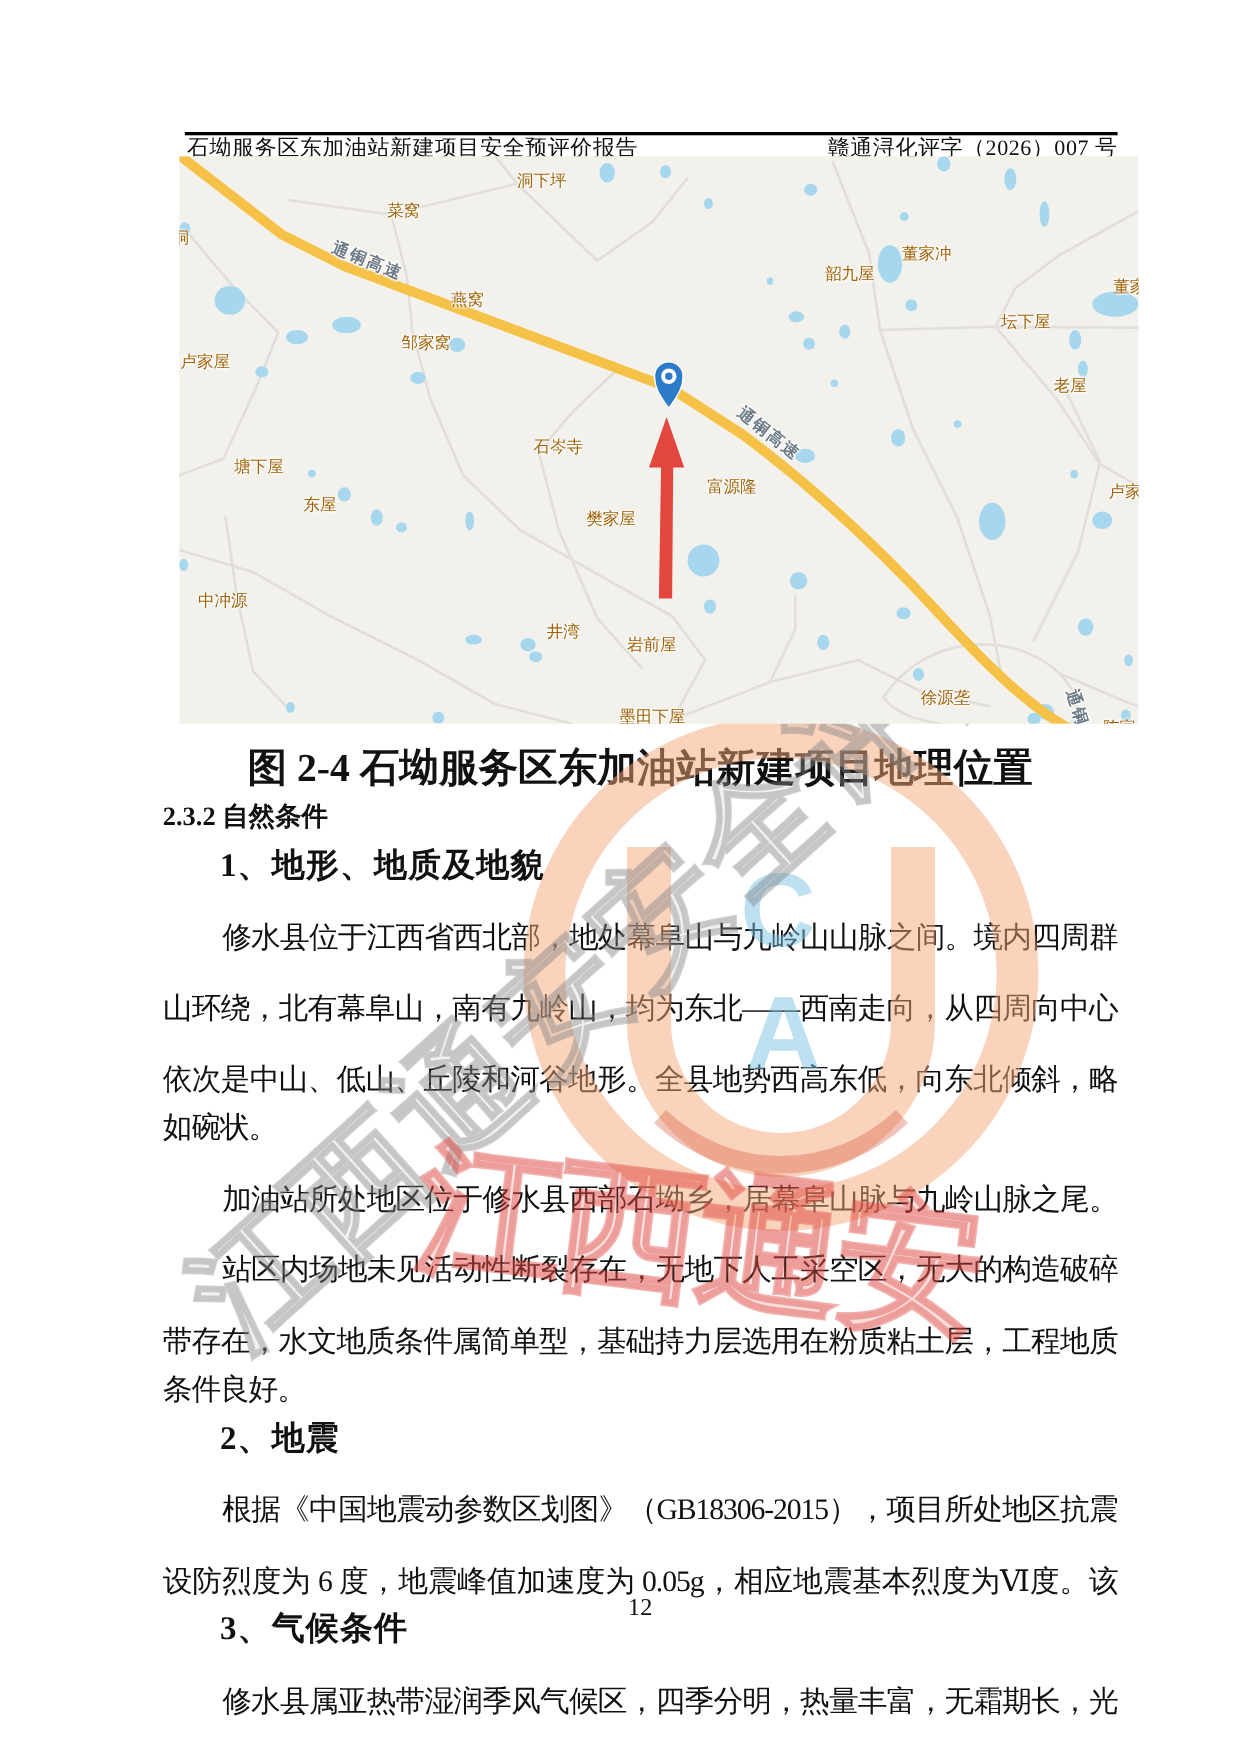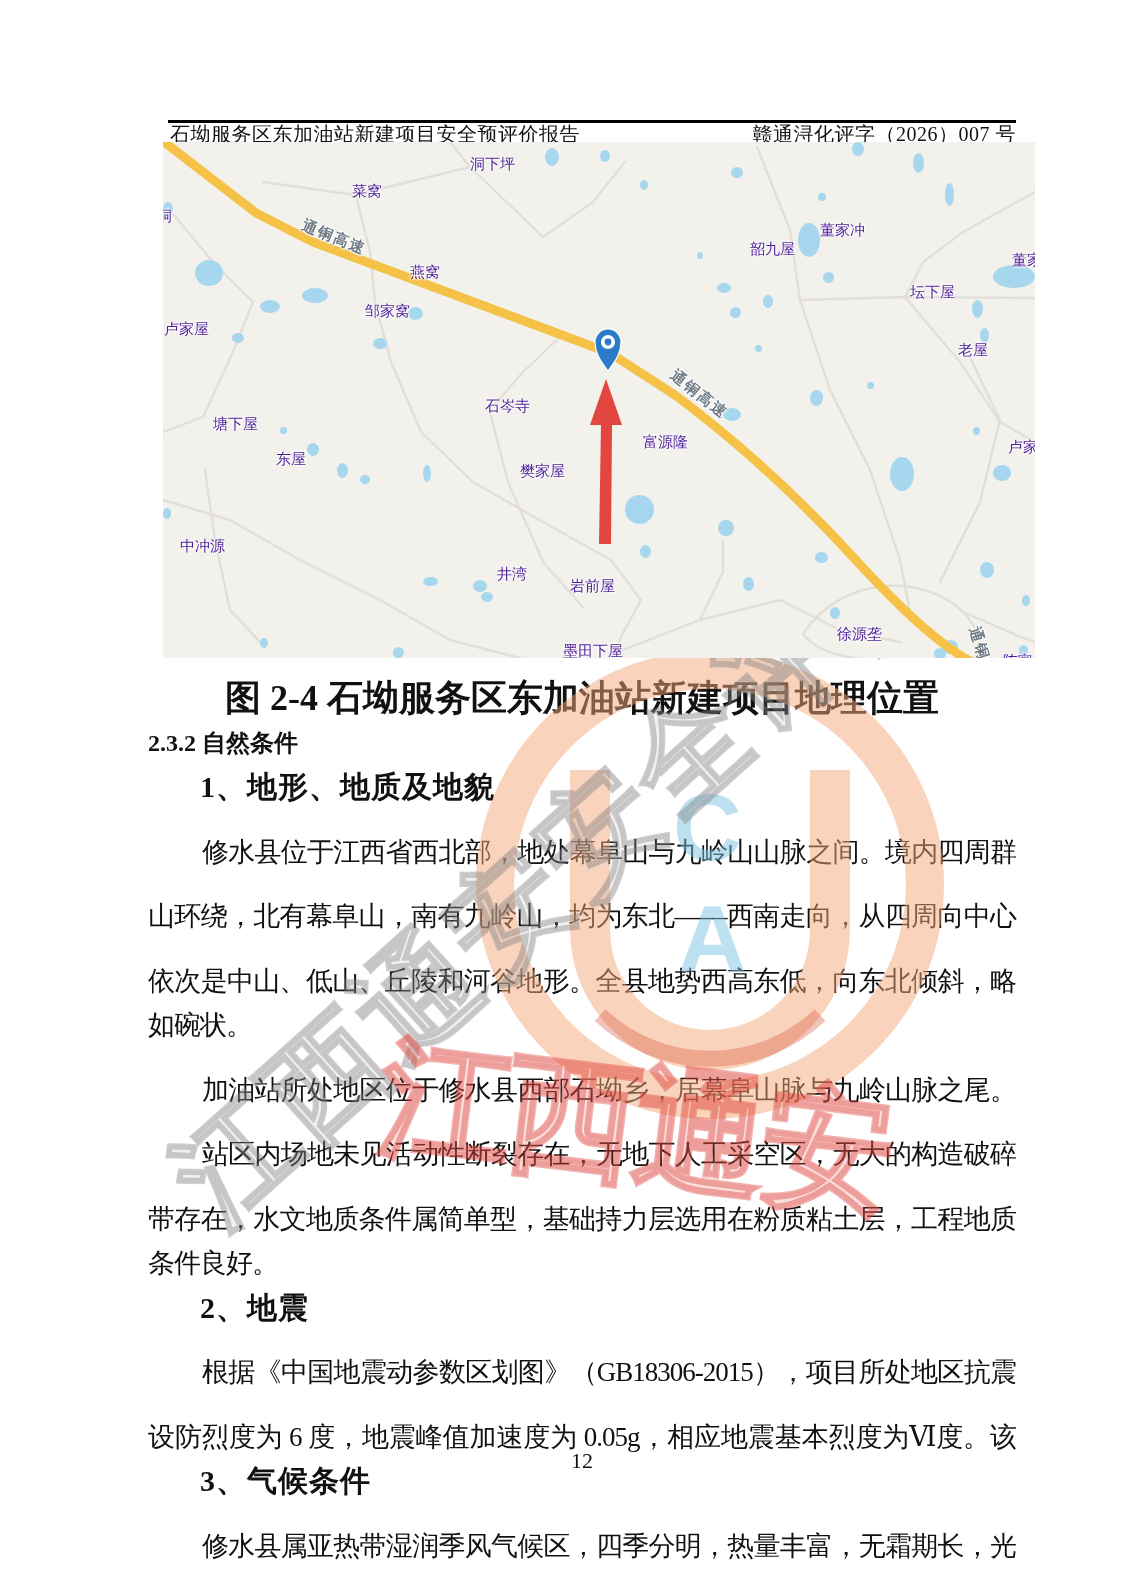--- a/index.html
+++ b/index.html
@@ -13,21 +13,21 @@
   .hdr-rule{position:absolute;left:168px;top:120px;width:848px;height:3px;background:#000;}
 
   
   .map{position:absolute;left:163px;top:142px;width:872px;height:516px;
        background:var(--mapbg,#f2f1ec);overflow:hidden;z-index:10;}
   .map svg{position:absolute;left:0;top:0;}
   .road{fill:none;stroke:#e1dfd8;stroke-width:2.4;stroke-linecap:round;stroke-linejoin:round;}
   .water{fill:var(--water,#a6d7ee);}
   .highway{fill:none;stroke:var(--highway,#f5c247);stroke-width:9;stroke-linecap:round;stroke-linejoin:round;}
   .mlabel{position:absolute;font-family:"Liberation Sans","DejaVu Sans",sans-serif;
-       font-size:15px;color:#4c1d95;white-space:nowrap;
+       font-size:15px;color:#a16207;white-space:nowrap;
        text-shadow:0 0 2px #fff,0 0 3px #fff,1px 1px 2px #fff,-1px -1px 2px #fff;}
   .rlabel{color:#6f7c87;font-weight:700;letter-spacing:2px;}
 
   
   .content{position:absolute;left:148px;top:676px;width:868px;z-index:2;
        font-size:27px;line-height:44.5px;letter-spacing:-1px;}
   .content div{height:44.5px;overflow:visible;white-space:nowrap;}
   .jl{text-align:justify;text-align-last:justify;white-space:normal !important;margin-top:20px;}
   .ind{text-indent:54px;}
   .cap{text-align:center;font-weight:700;letter-spacing:0;font-size:36px;}
@@ -168,21 +168,21 @@
         <span class="mlabel" style="left: 202px; top: 160px;">邹家窝</span>
         <span class="mlabel" style="left: 1px; top: 178px;">卢家屋</span>
         <span class="mlabel" style="left: 657px; top: 79px;">董家冲</span>
         <span class="mlabel" style="left: 587px; top: 98px;">韶九屋</span>
         <span class="mlabel" style="left: 747px; top: 141px;">坛下屋</span>
         <span class="mlabel" style="left: 795px; top: 199px;">老屋</span>
         <span class="mlabel" style="left: 849px; top: 109px;">董家</span>
         <span class="mlabel" style="left: 50px; top: 273px;">塘下屋</span>
         <span class="mlabel" style="left: 113px; top: 308px;">东屋</span>
         <span class="mlabel" style="left: 322px; top: 255px;">石岑寺</span>
-        <span class="mlabel" style="left: 357px; top: 320px;">樊家屋</span>
+        <span class="mlabel" style="left: 370px; top: 320px;">樊家屋</span>
         <span class="mlabel" style="left: 17px; top: 395px;">中冲源</span>
         <span class="mlabel" style="left: 334px; top: 423px;">井湾</span>
         <span class="mlabel" style="left: 407px; top: 435px;">岩前屋</span>
         <span class="mlabel" style="left: 400px; top: 500px;">墨田下屋</span>
         <span class="mlabel rlabel" style="left: 502px; top: 243px; transform: rotate(38deg);">通铜高速</span>
         <span class="mlabel" style="left: 480px; top: 291px;">富源隆</span>
         <span class="mlabel" style="left: 845px; top: 296px;">卢家</span>
         <span class="mlabel" style="left: 674px; top: 483px;">徐源垄</span>
         <span class="mlabel" style="left: 840px; top: 510px;">陈富</span>
         <span class="mlabel rlabel" style="left: 799px; top: 492px; transform: rotate(72deg);">通铜</span>

